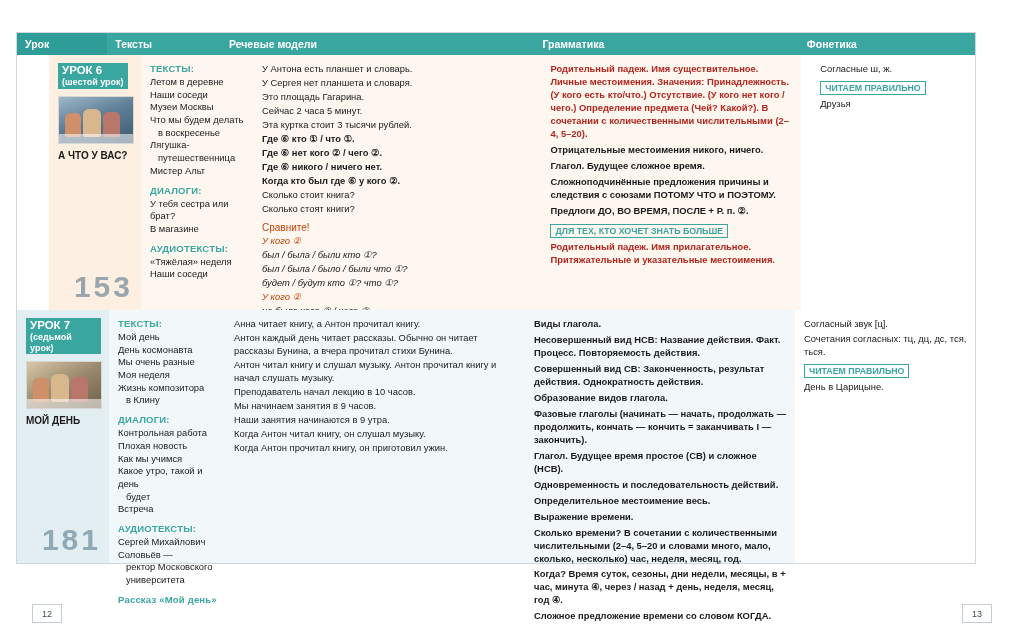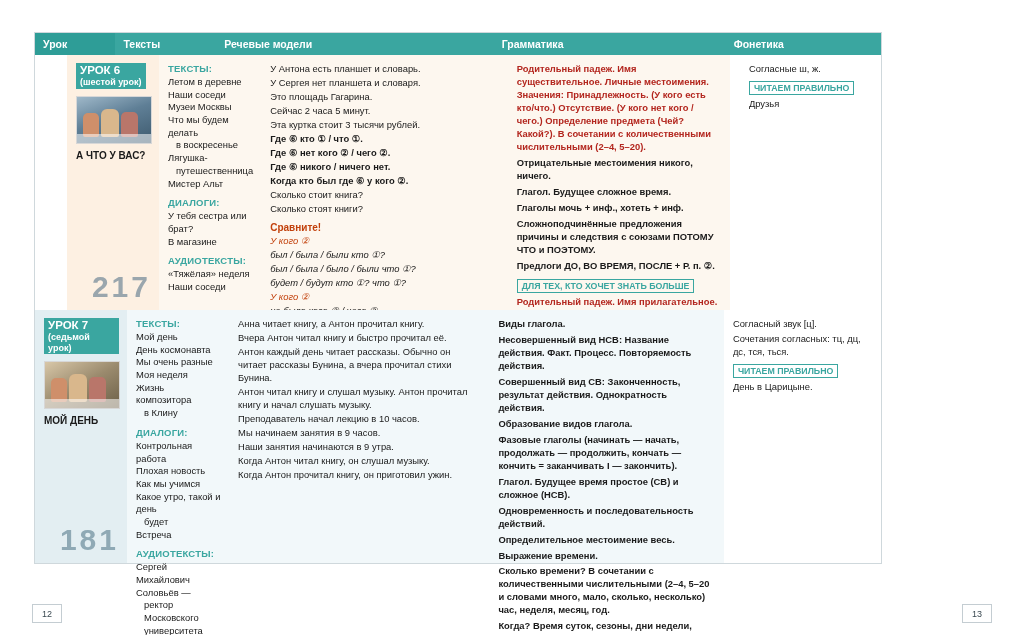--- a/index.html
+++ b/index.html
@@ -5,21 +5,21 @@
   html,body{margin:0;padding:0;}
   body{
     width:1024px;height:635px;
     background:#ffffff;
     font-family:"Liberation Sans", sans-serif;
     font-size:10px;
     color:#1a1a1a;
     overflow:hidden;
   }
   .page{
-    position:absolute;left:34px;top:32px;width:848px;height:532px;
+    position:absolute;left:16px;top:32px;width:960px;height:532px;
     border:1px solid #cfd8dc;
     box-sizing:border-box;
     background:#fff;
   }
   
   .hdr{display:flex;height:22px;background:#3aa6a0;color:#fff;font-weight:bold;font-size:10.5px;}
   .hdr .cell{padding:5px 6px 0 8px;box-sizing:border-box;}
   .c1{width:92px;}
   .c2{width:116px;}
   .c3{width:300px;}
@@ -67,21 +67,21 @@
   .sec-head.plain{color:#3aa6a0;}
   ul.plain{list-style:none;margin:0 0 7px 0;padding:0;}
   ul.plain li{line-height:1.35;font-size:9.4px;}
   ul.plain li.indent{padding-left:8px;}
   .p{margin:0 0 2px 0;line-height:1.38;font-size:9.4px;}
   .b{font-weight:bold;}
   .i{font-style:italic;}
   .orange{color:#c2410c;}
   .red{color:#b3261e;}
   .boxed{display:inline-block;border:1px solid #3aa6a0;color:#3aa6a0;font-weight:bold;font-size:8.8px;padding:1px 4px;margin:3px 0;}
-  .sravni{color:#c2410c;font-weight:bold;font-size:10px;margin:6px 0 2px;}
+  .sravni{color:#c2410c;font-weight:normal;font-size:10px;margin:6px 0 2px;}
   .models .p{margin-bottom:1px;}
   .gram .p{margin-bottom:3px;}
 
   
   .pgnum{position:absolute;bottom:12px;width:28px;height:17px;border:1px solid #c4cdd2;display:flex;align-items:center;justify-content:center;font-size:9px;color:#3b4a52;background:#fff;}
   .pgnum.left{left:32px;}
   .pgnum.right{right:32px;}
 </style>
 </head>
 <body>
@@ -103,21 +103,21 @@
         <span>УРОК 6</span>
         <span class="sub">(шестой урок)</span>
       </div>
       <div class="thumb t1">
         <div class="f1"></div>
           <div class="f2"></div>
           <div class="f3"></div>
           <div class="tbl"></div>
       </div>
       <div class="caption">А ЧТО У ВАС?</div>
-      <div class="bignum">217</div>
+      <div class="bignum">153</div>
     </div>
 
     <div class="col col2">
       <div class="sec-head">ТЕКСТЫ:</div>
       <ul class="plain">
         <li>Летом в деревне</li>
         <li>Наши соседи</li>
         <li>Музеи Москвы</li>
         <li>Что мы будем делать</li>
         <li class="indent">в воскресенье</li>
@@ -156,21 +156,20 @@
       <p class="p i">будет / будут кто ①? что ①?</p>
       <p class="p i orange">У кого ②</p>
       <p class="p i">не было кого ② / чего ②.</p>
       <p class="p i">не будет кого ② / чего ②.</p>
     </div>
 
     <div class="col col4 gram">
       <p class="p"><span class="b red">Родительный падеж. Имя существительное. Личные местоимения. Значения: Принадлежность. (У кого есть кто/что.) Отсутствие. (У кого нет кого / чего.) Определение предмета (Чей? Какой?). В сочетании с количественными числительными (2–4, 5–20).</span></p>
       <p class="p b">Отрицательные местоимения никого, ничего.</p>
       <p class="p b">Глагол. Будущее сложное время.</p>
-      <p class="p b">Глаголы мочь + инф., хотеть + инф.</p>
       <p class="p b">Сложноподчинённые предложения причины и следствия с союзами ПОТОМУ ЧТО и ПОЭТОМУ.</p>
       <p class="p b">Предлоги ДО, ВО ВРЕМЯ, ПОСЛЕ + Р. п. ②.</p>
       <div class="boxed">ДЛЯ ТЕХ, КТО ХОЧЕТ ЗНАТЬ БОЛЬШЕ</div>
       <p class="p b red">Родительный падеж. Имя прилагательное. Притяжательные и указательные местоимения.</p>
     </div>
 
     <div class="col col5">
       <p class="p">Согласные ш, ж.</p>
       <div class="boxed">ЧИТАЕМ ПРАВИЛЬНО</div>
       <p class="p">Друзья</p>
@@ -218,21 +217,20 @@
         <li>Сергей Михайлович</li>
         <li>Соловьёв —</li>
         <li class="indent">ректор Московского</li>
         <li class="indent">университета</li>
       </ul>
       <div class="sec-head plain">Рассказ «Мой день»</div>
     </div>
 
     <div class="col col3 models">
       <p class="p">Анна читает книгу, а Антон прочитал книгу.</p>
-      <p class="p">Вчера Антон читал книгу и быстро прочитал её.</p>
       <p class="p">Антон каждый день читает рассказы. Обычно он читает рассказы Бунина, а вчера прочитал стихи Бунина.</p>
       <p class="p">Антон читал книгу и слушал музыку. Антон прочитал книгу и начал слушать музыку.</p>
       <p class="p">Преподаватель начал лекцию в 10 часов.</p>
       <p class="p">Мы начинаем занятия в 9 часов.</p>
       <p class="p">Наши занятия начинаются в 9 утра.</p>
       <p class="p">Когда Антон читал книгу, он слушал музыку.</p>
       <p class="p">Когда Антон прочитал книгу, он приготовил ужин.</p>
     </div>
 
     <div class="col col4 gram">

